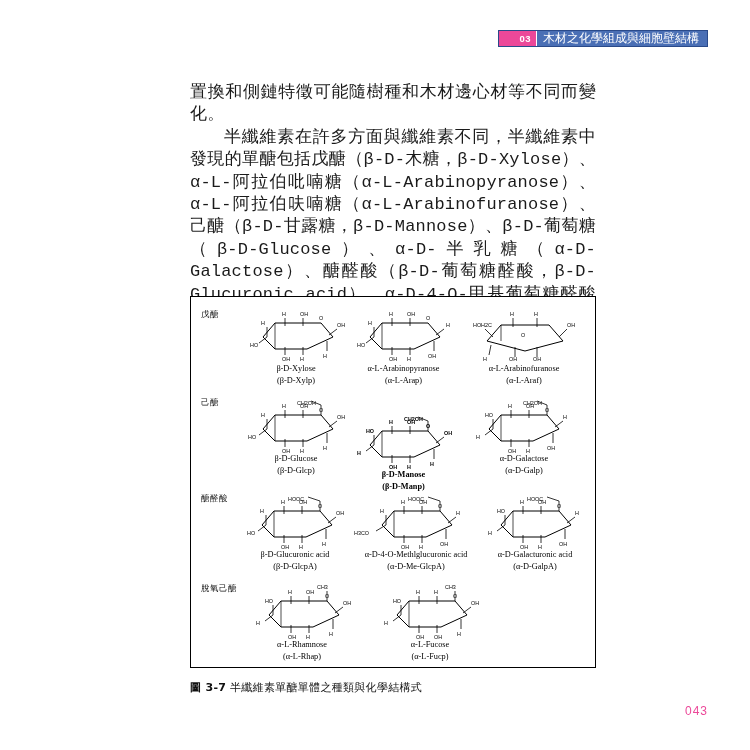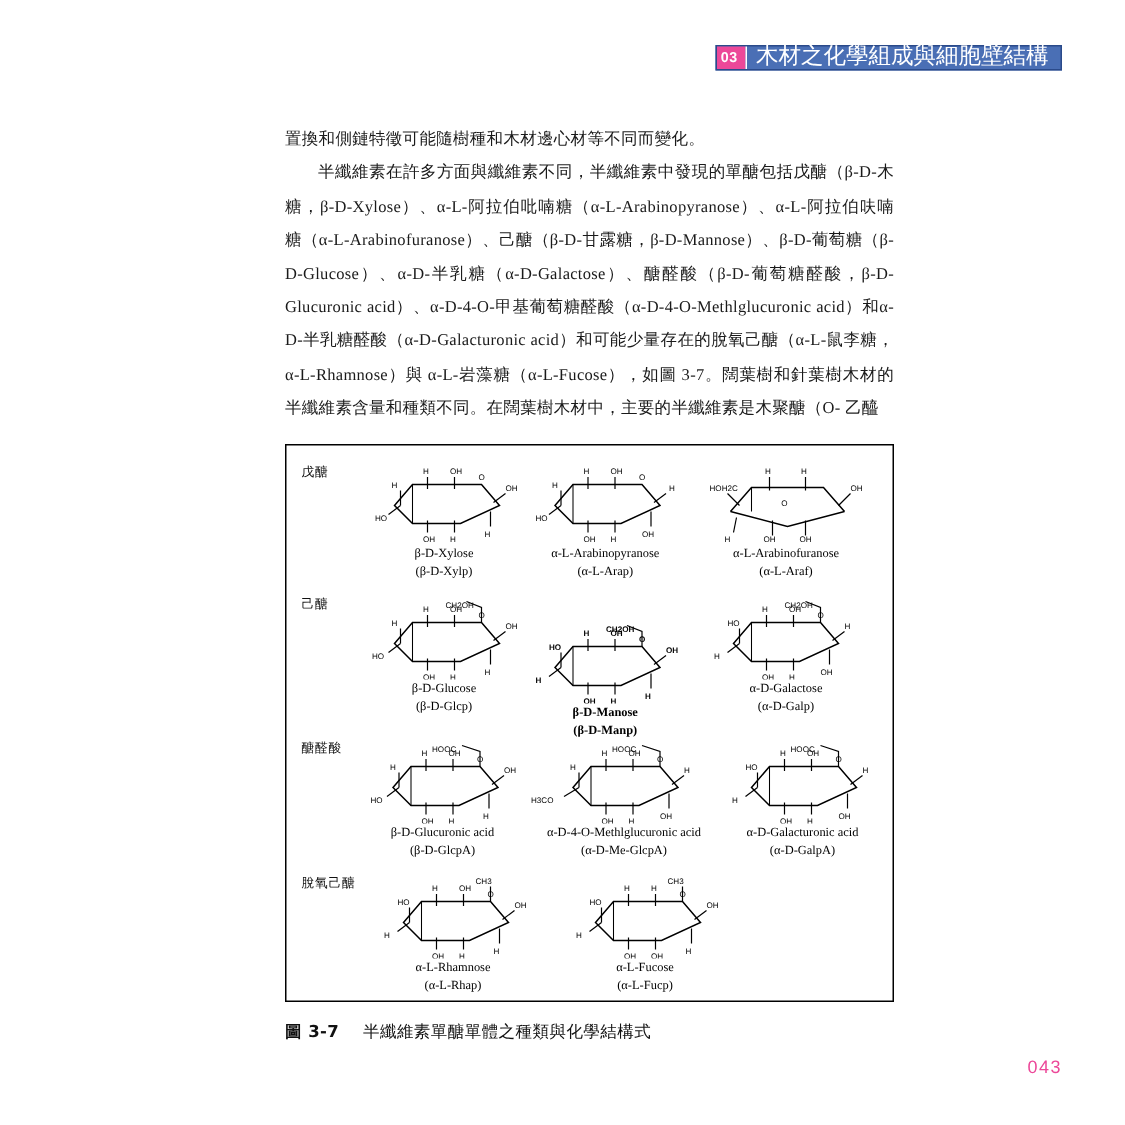--- a/index.html
+++ b/index.html
@@ -26,43 +26,43 @@
     color:#fff;
     font-size:9.5px;
     line-height:1;
     padding:0;
     height:15px;
     font-family:"Liberation Sans", sans-serif;
   }
   .header-tab .num{
     background:#ec4899;
     color:#fff;
-    padding:3px 5px 3px 2px;
+    padding:3px 5px 3px 20px;
     font-weight:bold;
     letter-spacing:.5px;
   }
   .header-tab .sep{
     width:1px;background:#ffffff;height:100%;
   }
   .header-tab .ttl{
     padding:3px 8px 3px 6px;
-    font-family:Liberation Serif, serif;
-    font-size:15px;
+    font-family:Liberation Mono, monospace;
+    font-size:12px;
     white-space:nowrap;
   }
 
   
   .body-text{
     position:absolute;
     left:190px; top:82px;
     width:406px;
-    font-size:11px;
+    font-size:17px;
     line-height:22.4px;
     text-align:justify;
-    font-family:Liberation Serif, serif;
+    font-family:Liberation Mono, monospace;
     color:#1a1a1a;
     letter-spacing:.2px;
   }
   .body-text p{margin:0;}
   .body-text p.indent{text-indent:2em;}
 
   
   .figure{
     position:absolute;
     left:190px; top:296px;
@@ -93,21 +93,21 @@
   }
 
   .fig-caption{
     position:absolute;
     left:190px; top:680px;
     font-size:11px;
     font-family:"DejaVu Sans", sans-serif;
     color:#111;
     letter-spacing:.3px;
   }
-  .fig-caption .lbl{font-weight:bold;margin-right:12px;}
+  .fig-caption .lbl{font-weight:bold;margin-right:0;}
 
   .page-num{
     position:absolute;
     right:42px; bottom:32px;
     color:#ec4899;
     font-size:12px;
     font-family:"Liberation Sans", sans-serif;
     letter-spacing:1px;
   }
   text{font-family:"Liberation Sans", sans-serif;}

